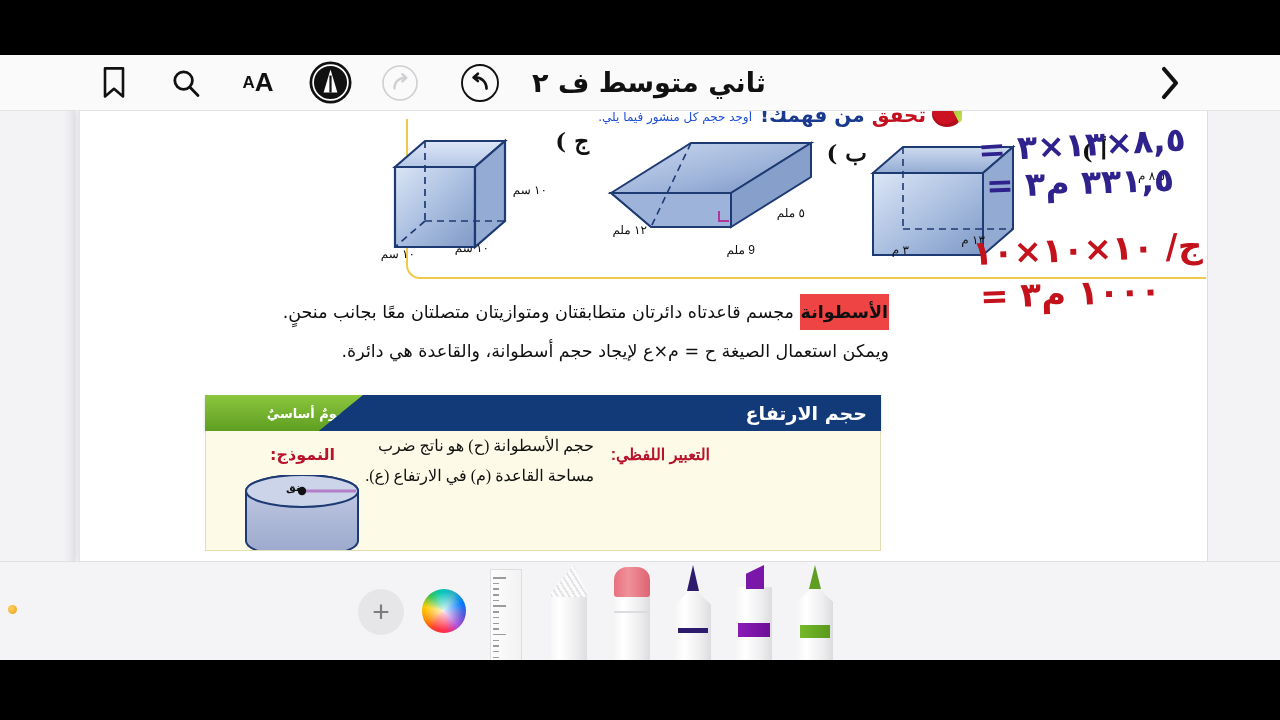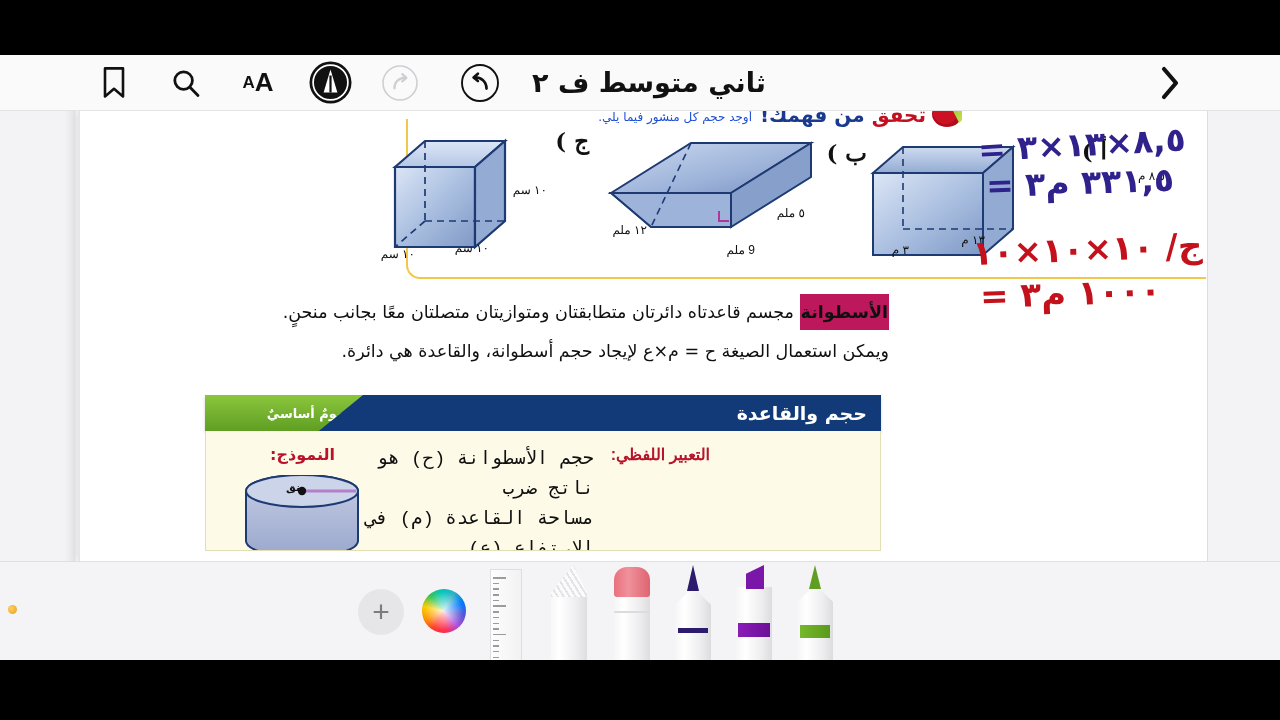--- a/index.html
+++ b/index.html
@@ -151,21 +151,21 @@
   svg.figure { position: absolute; overflow: visible; }
 
   
   #para {
     position: absolute; right: 318px; top: 186px;
     width: 700px; direction: rtl; text-align: right;
     font-family: "DejaVu Sans", sans-serif;
     font-size: 17.5px; line-height: 31px; color: #101010;
   }
   #para .hl {
-    background: #be185d; font-weight: 700; padding: 8px 1px;
+    background: #ef4444; font-weight: 700; padding: 8px 1px;
   }
   #para .l2 { display: block; margin-top: 8px; }
 
   
   #concept {
     position: absolute; right: 326px; top: 284px;
     width: 676px;
   }
   #concept-head {
     position: relative; height: 36px;
@@ -195,24 +195,24 @@
     background: #fdfbe8;
     border: 1px solid #e3dfb4; border-top: none;
     direction: rtl; overflow: hidden;
   }
   #verbal-label {
     position: absolute; right: 170px; top: 14px;
     font-size: 16px; font-weight: 700; color: #b9122a;
     direction: rtl; font-family: Liberation Sans, sans-serif;
   }
   #verbal-text {
-    position: absolute; right: 286px; top: 13px;
+    position: absolute; right: 286px; top: 0;
     width: 270px; text-align: right; direction: rtl;
-    font-size: 19px; line-height: 30px; color: #101010;
-    font-family: Liberation Mono, monospace;
+    font-size: 16px; line-height: 30px; color: #101010;
+    font-family: Liberation Serif, serif;
   }
   #model-label {
     position: absolute; left: 64px; top: 14px;
     font-size: 16px; font-weight: 700; color: #b9122a;
     direction: rtl; font-family: "DejaVu Sans", sans-serif;
   }
   #model-figure { position: absolute; left: 36px; top: 44px; }
   #model-figure .nq {
     position: absolute; left: 44px; top: 6px;
     font-size: 11px; color: #111; font-weight: 700;
@@ -536,21 +536,21 @@
           <div class="dim" style="top:130px; right:718px;">١٠ سم</div>
           <div class="dim" style="top:136px; right:792px;">١٠ سم</div>
 
           <div id="para">
             <span class="hl">الأسطوانة</span><span> مجسم قاعدتاه دائرتان متطابقتان ومتوازيتان متصلتان معًا بجانب منحنٍ.</span>
             <span class="l2">ويمكن استعمال الصيغة ح = م×ع لإيجاد حجم أسطوانة، والقاعدة هي دائرة.</span>
           </div>
 
           <div id="concept">
             <div id="concept-head">
-              <div id="concept-head-title">حجم والقاعدة</div>
+              <div id="concept-head-title">حجم الارتفاع</div>
               <div id="concept-ribbon">
                 <span>مفهومٌ أساسيٌ</span>
               </div>
             </div>
             <div id="concept-body">
               <div id="verbal-label">التعبير اللفظي:</div>
               <div id="verbal-text">
                 <span>حجم الأسطوانة (ح) هو ناتج ضرب</span><br>
                 <span>مساحة القاعدة (م) في الارتفاع (ع).</span>
               </div>

